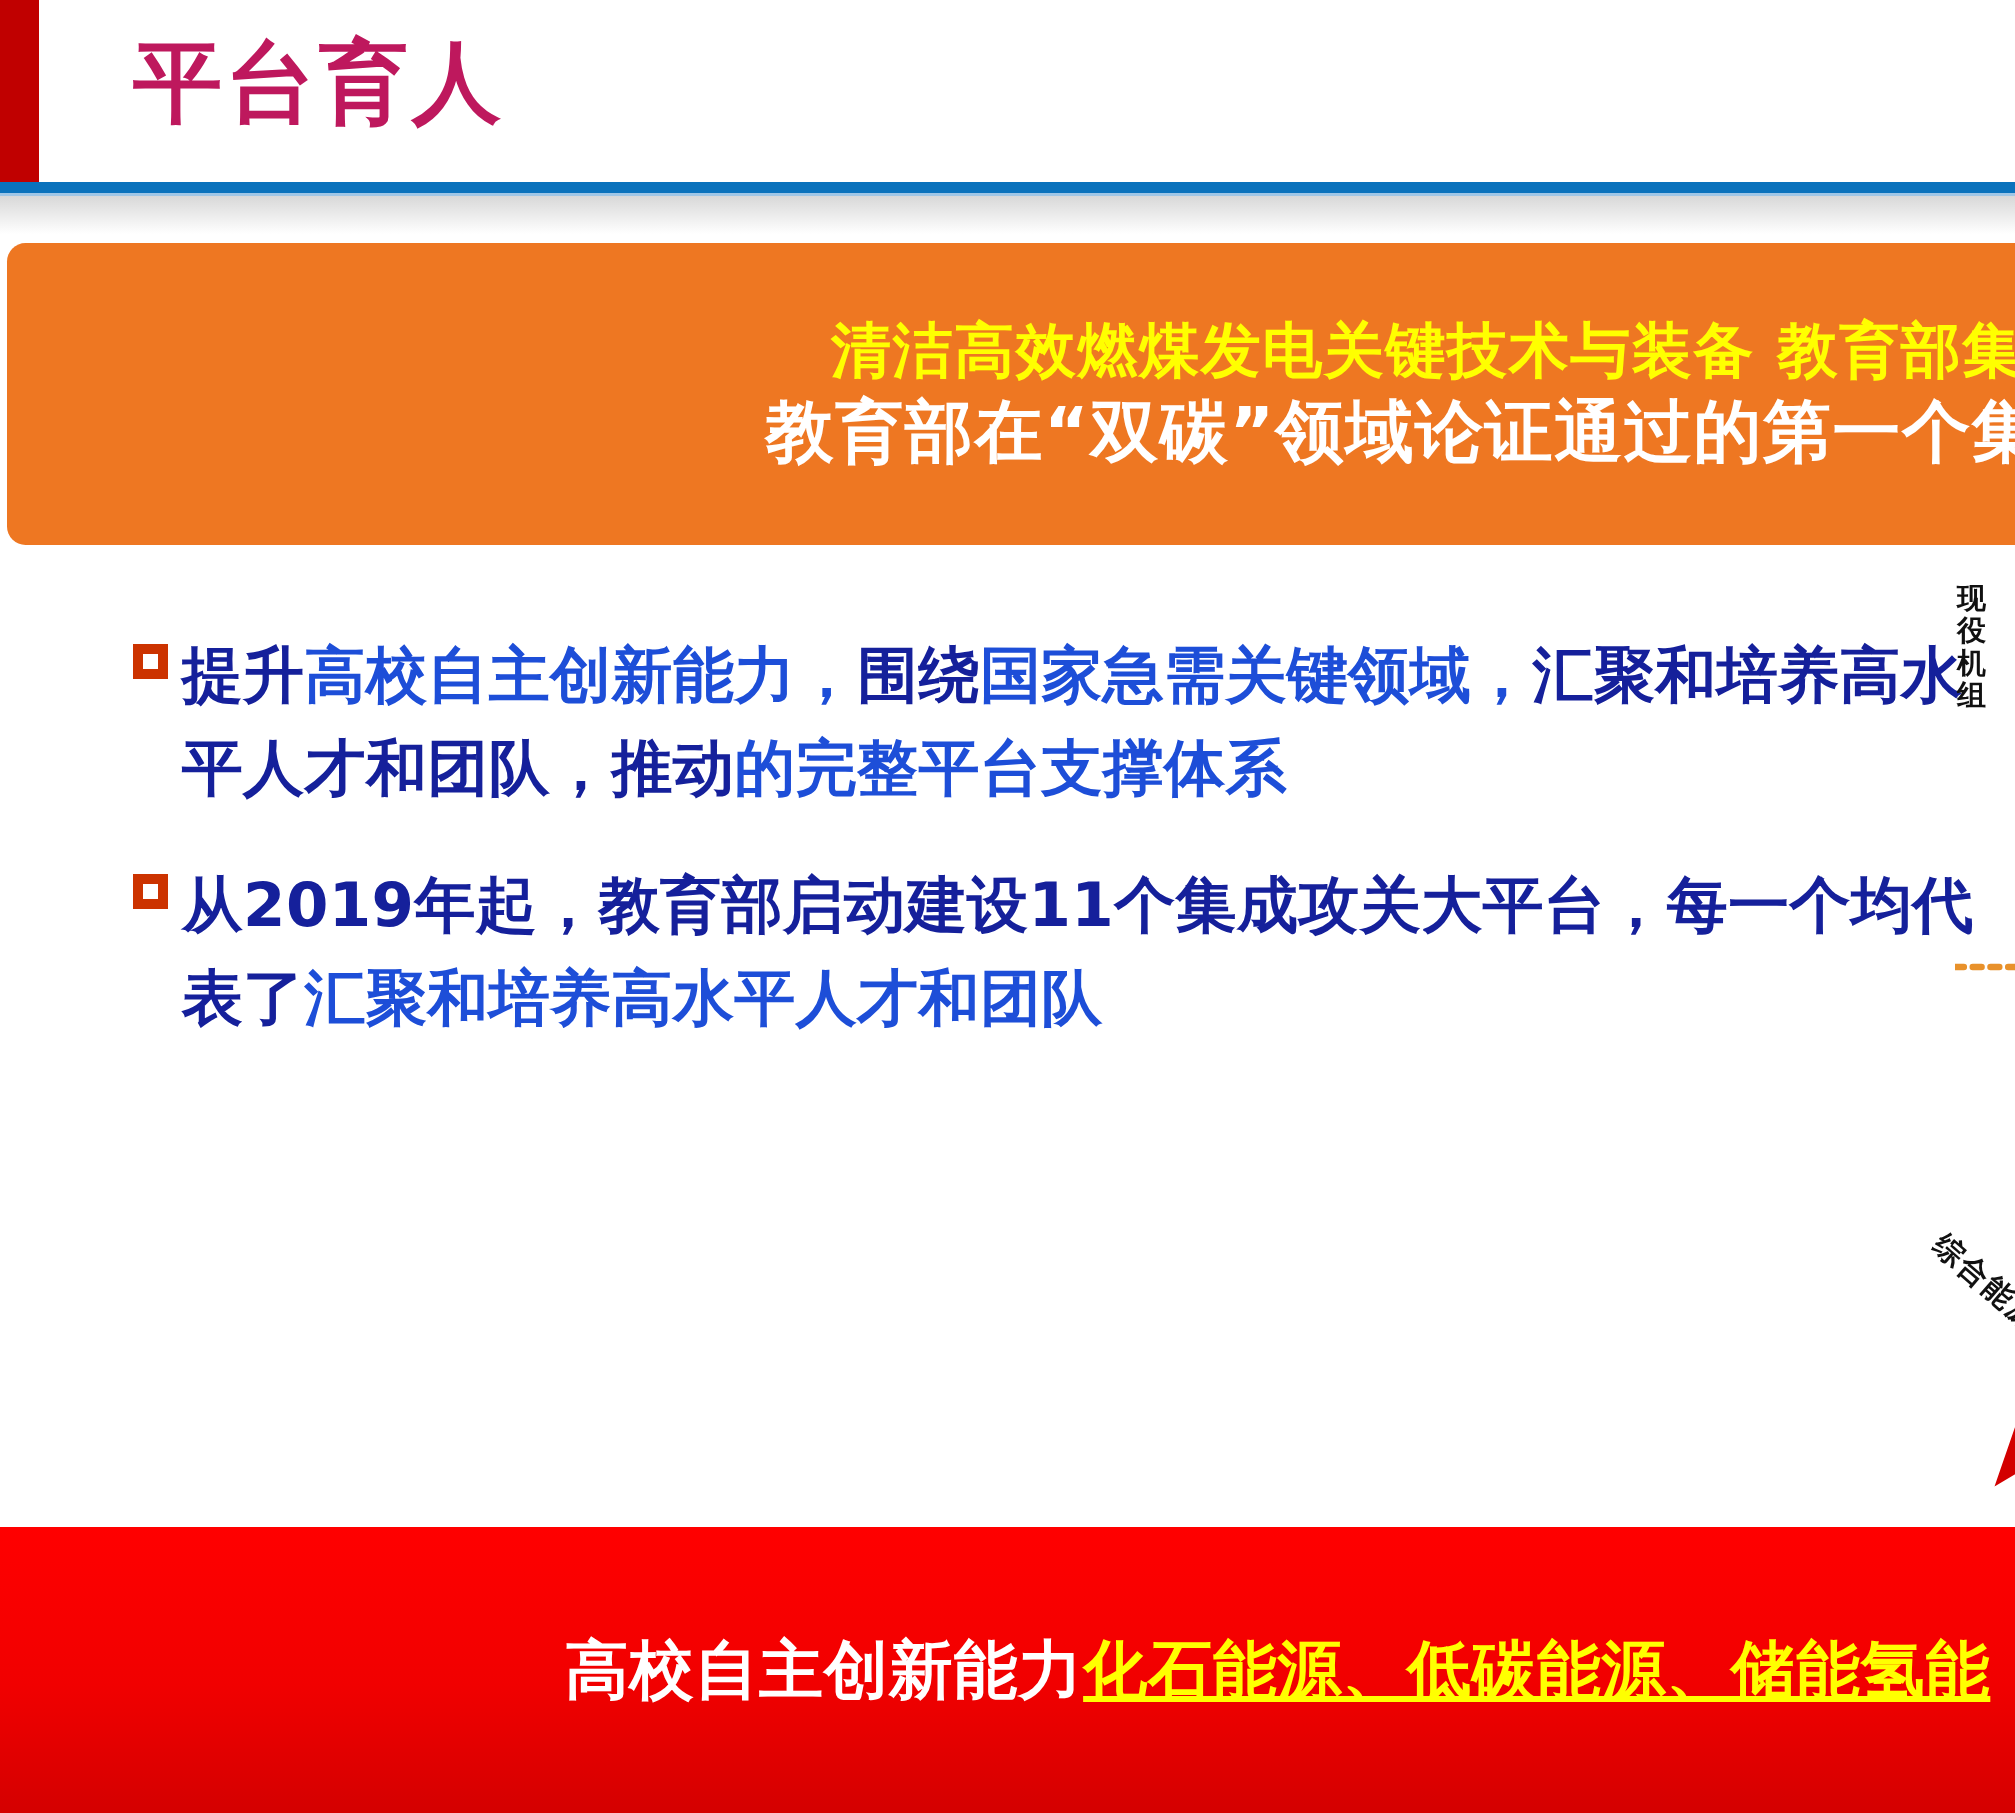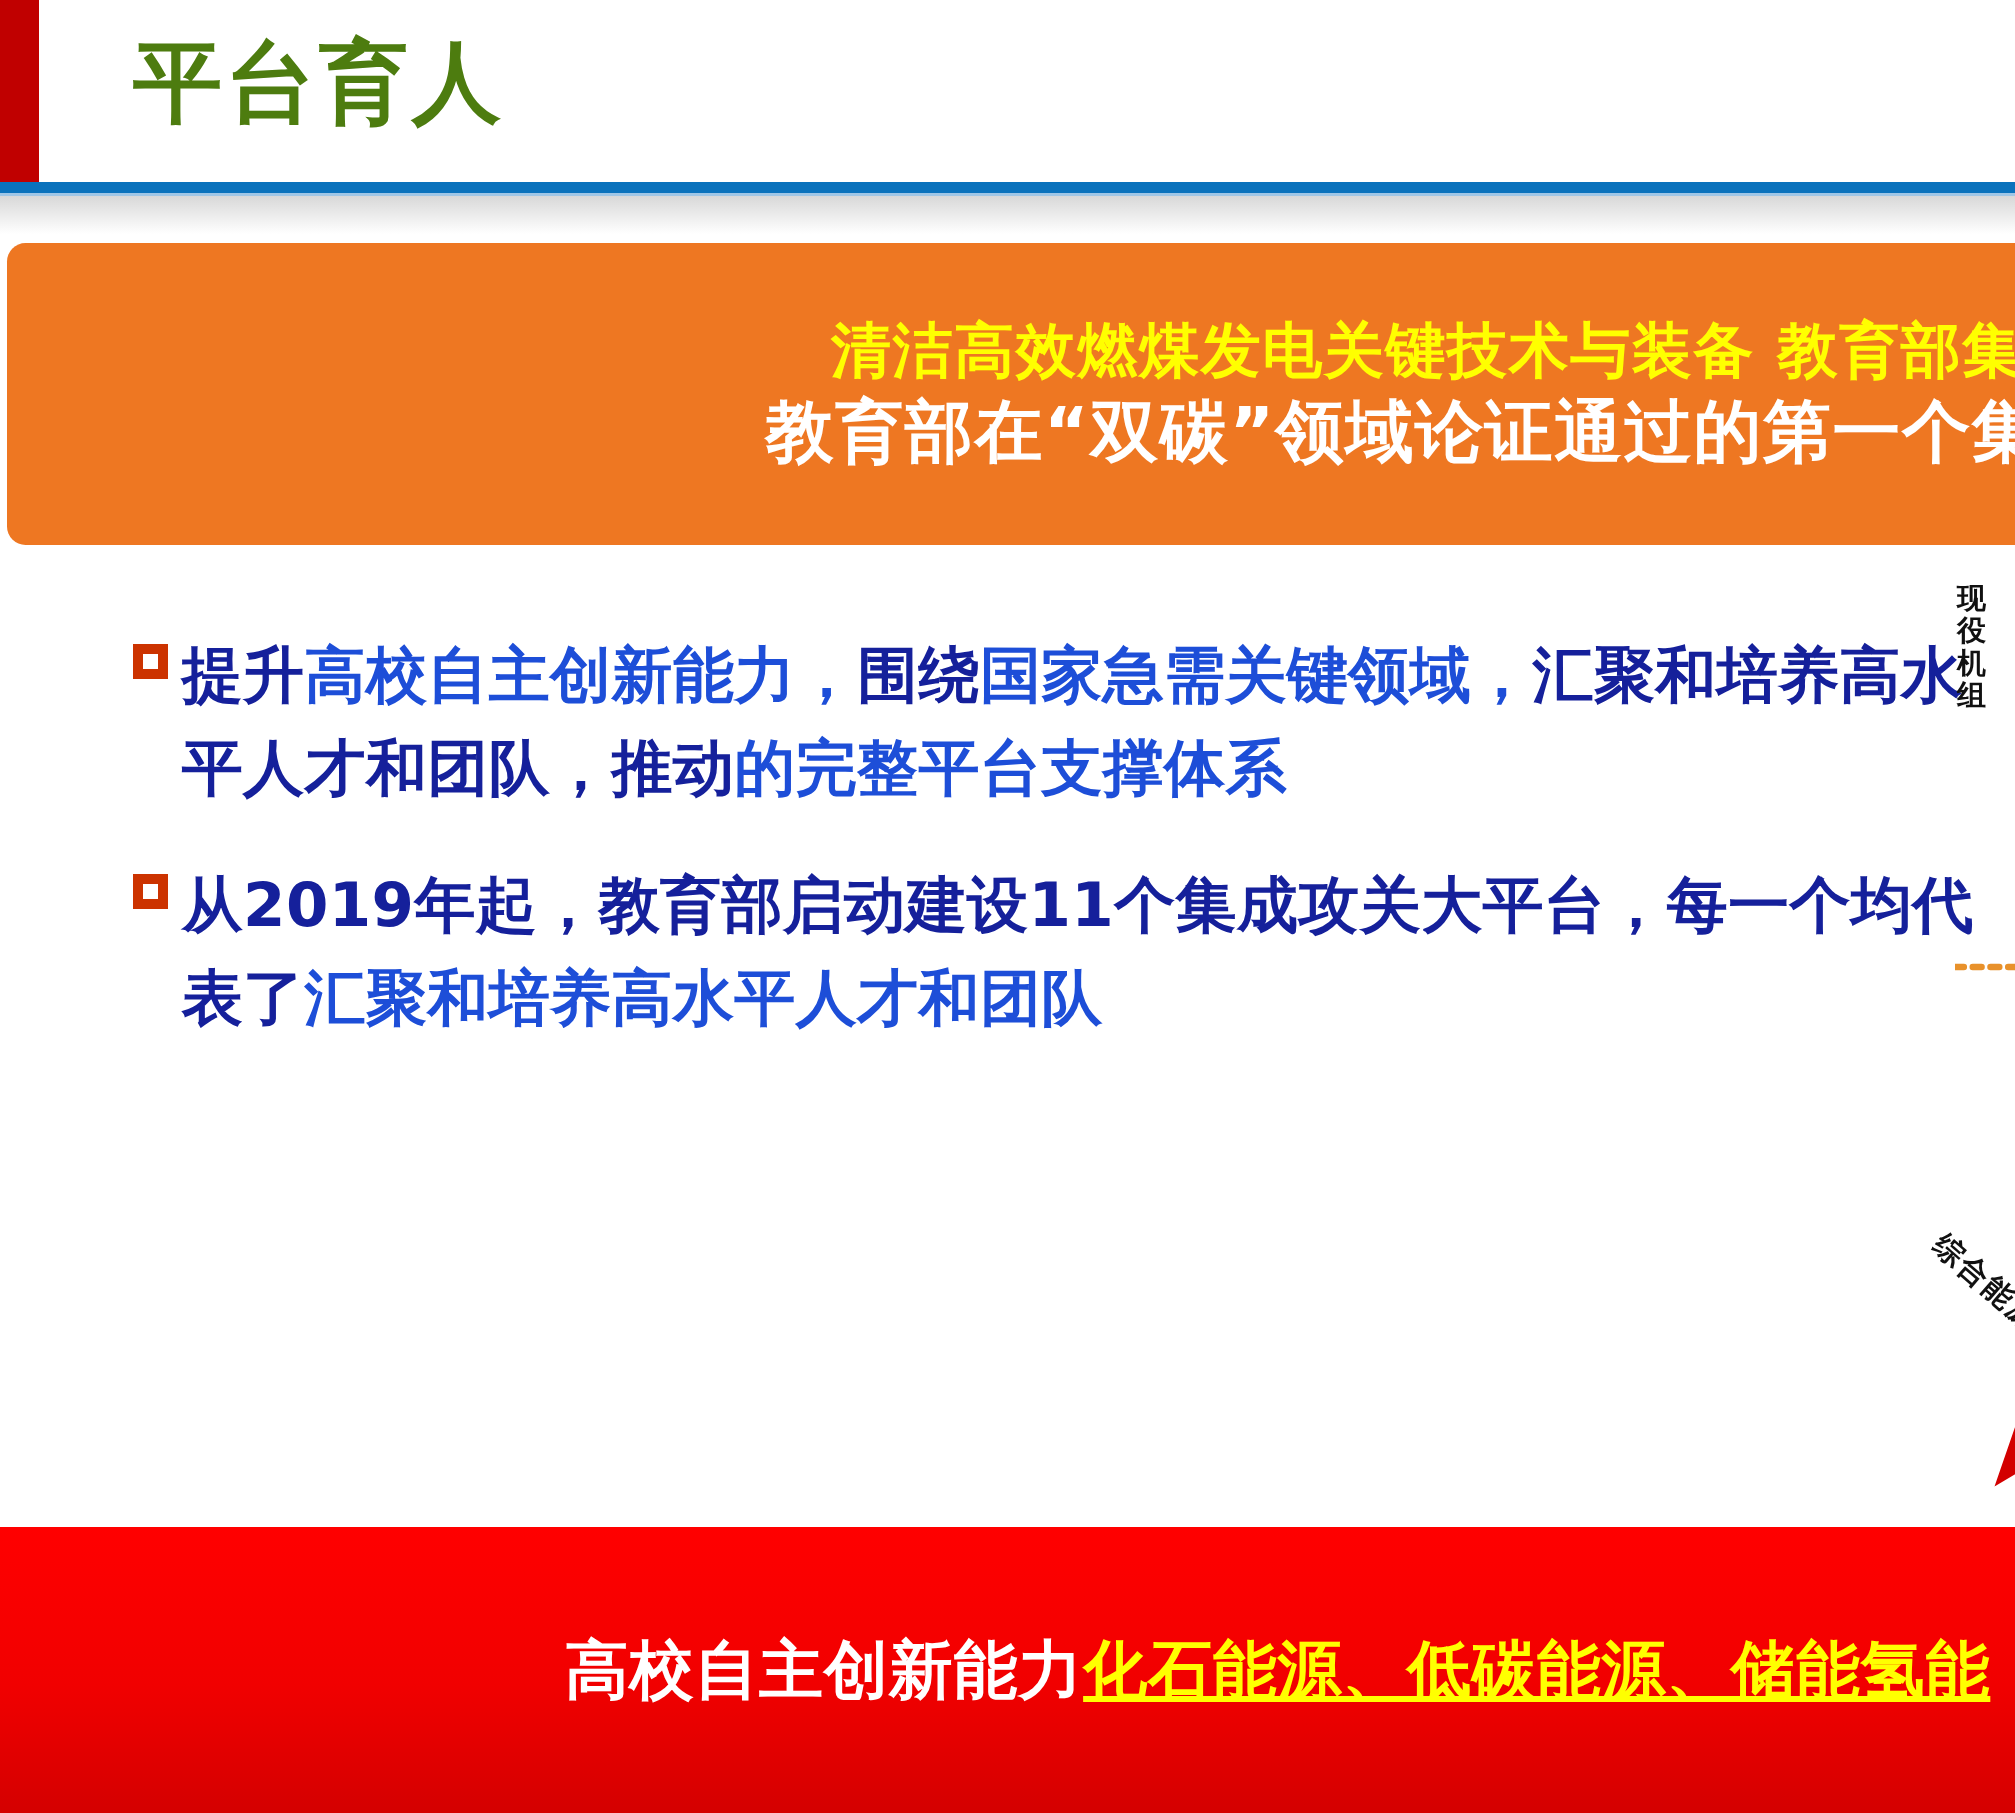--- a/index.html
+++ b/index.html
@@ -9,21 +9,21 @@
   
   #header{position:absolute;left:0;top:0;width:3224px;height:185px;background:#fff;}
   #red-sidebar{position:absolute;left:0;top:0;width:39px;height:182px;background:#C00000;}
   #red-sidebar-reflection{position:absolute;left:0;top:186px;width:39px;height:48px;
       background:linear-gradient(to bottom,rgba(192,0,0,.55),rgba(192,0,0,0));}
   #blue-rule{position:absolute;left:0;top:182px;width:3224px;height:10.5px;background:#0A72BC;}
   #blue-rule-shadow{position:absolute;left:0;top:193px;width:3224px;height:3.6px;background:#9FC6E6;}
   #header-gloss{position:absolute;left:0;top:196px;width:3224px;height:38px;
       background:linear-gradient(to bottom,#d8d8d8,#ffffff);}
   #page-title{position:absolute;left:133px;top:38px;font-size:89px;font-weight:bold;
-      color:#4d7c0f;letter-spacing:4px;line-height:1;white-space:nowrap;}
+      color:#be185d;letter-spacing:4px;line-height:1;white-space:nowrap;}
 
   
   #orange-banner{position:absolute;left:7.3px;top:243px;width:3210px;height:302px;
       background:#EE7722;border-radius:18.5px;
       display:flex;flex-direction:column;align-items:center;justify-content:center;}
   #banner-line1{font-size:60px;font-weight:bold;color:#FFFF00;letter-spacing:1.6px;
       line-height:1.15;white-space:nowrap;}
   #banner-line2{font-size:68px;font-weight:bold;color:#FFFFFF;letter-spacing:1.6px;
       line-height:1.18;white-space:nowrap;margin-top:6.4px;}
 

